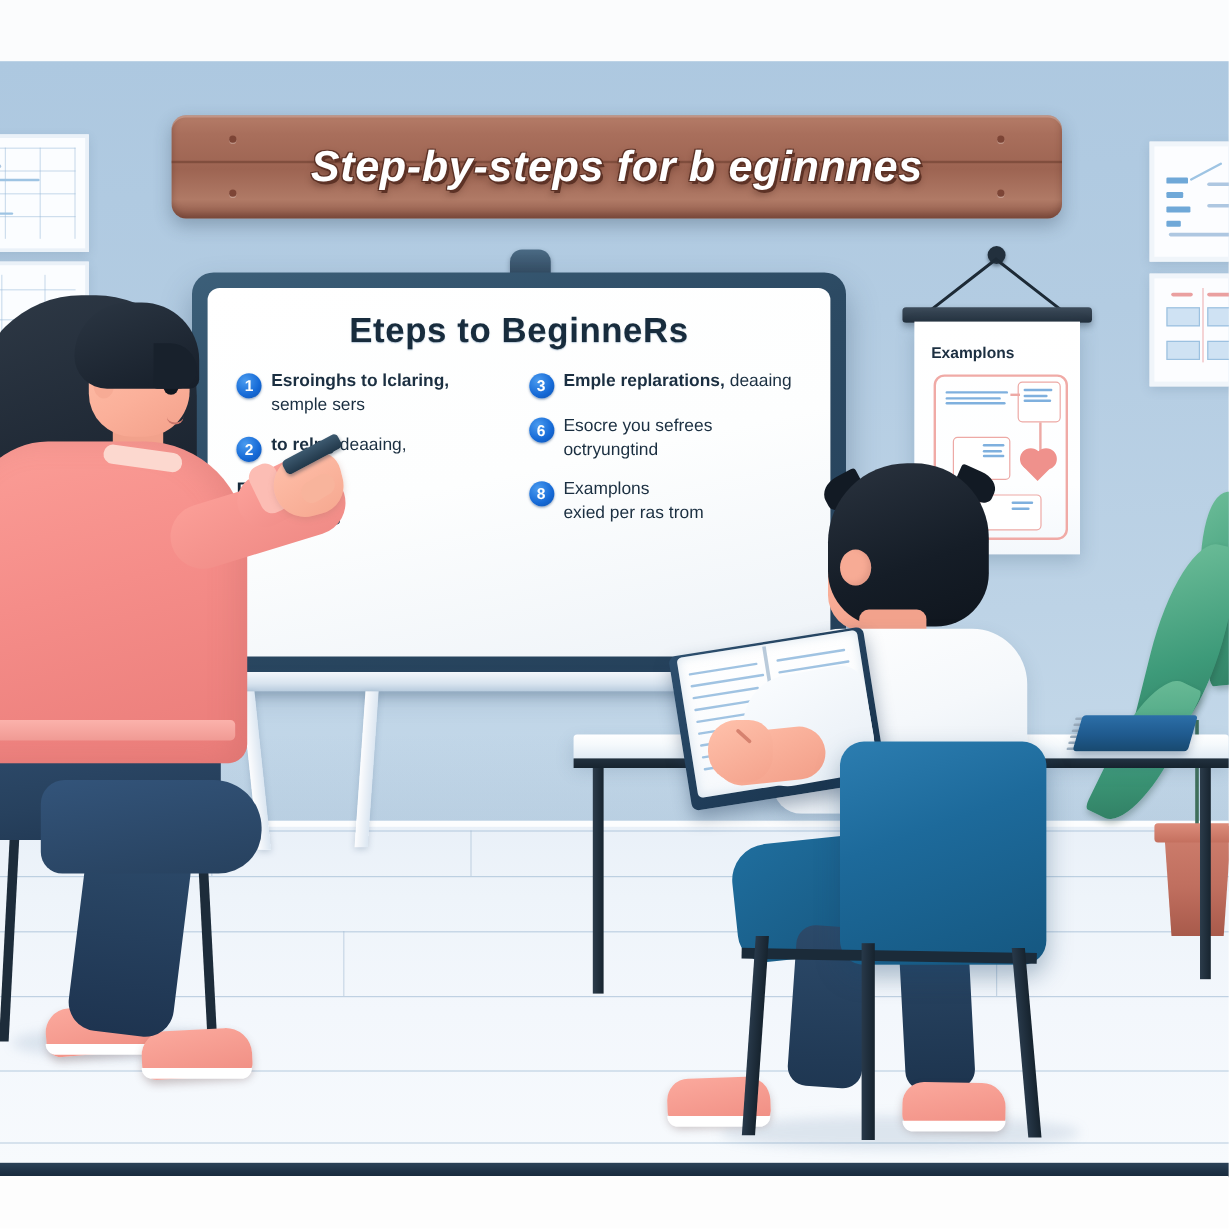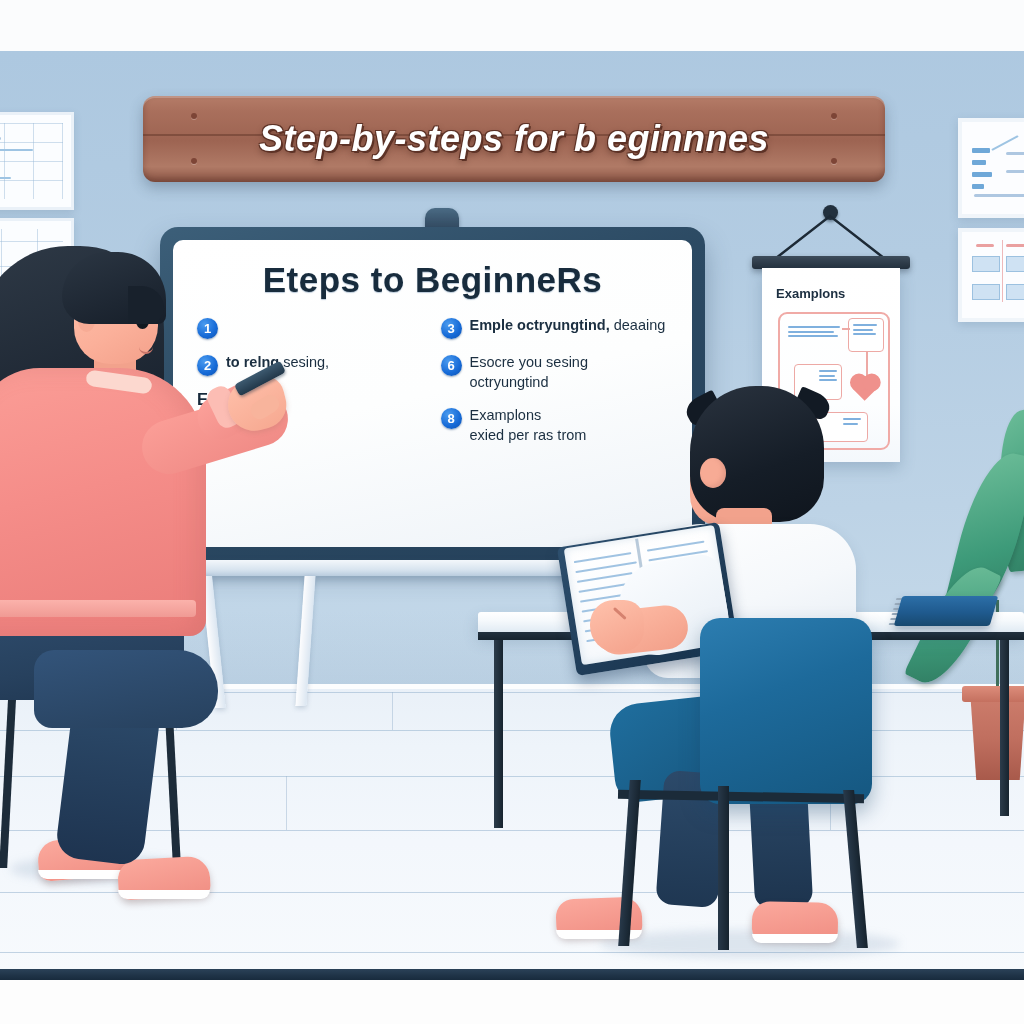--- a/index.html
+++ b/index.html
@@ -53,21 +53,21 @@
   
   .wb-mount{position:absolute;left:425px;top:208px;width:34px;height:26px;border-radius:10px 10px 4px 4px;
     background:linear-gradient(180deg,#4a6a84 0%,#2c4257 100%);box-shadow:0 2px 4px rgba(30,50,70,.4);}
   .whiteboard{position:absolute;left:160px;top:227px;width:545px;height:333px;border-radius:18px;
     background:linear-gradient(160deg,#3c5f79 0%,#2c4a63 40%,#24405a 100%);
     padding:13px;box-sizing:border-box;
     box-shadow:0 14px 26px rgba(40,65,92,.35);}
   .wb-surface{width:100%;height:100%;border-radius:10px;box-sizing:border-box;
     background:linear-gradient(168deg,#ffffff 0%,#fdfefe 50%,#eef3f8 100%);
     position:relative;overflow:hidden;padding:14px 18px;}
-  .wb-title{text-align:center;font-size:35px;font-weight:bold;color:#182c3d;
+  .wb-title{text-align:center;font-size:29px;font-weight:bold;color:#182c3d;
     letter-spacing:.5px;margin-top:6px;margin-bottom:16px;
     text-shadow:0 1px 1px rgba(120,150,180,.5);}
   .wb-cols{display:flex;gap:16px;padding:0 6px;}
   .wb-col{flex:1;display:flex;flex-direction:column;gap:14px;}
   .wb-item{display:flex;gap:8px;align-items:flex-start;}
   .badge{flex:0 0 auto;width:21px;height:21px;border-radius:50%;margin-top:2px;
     background:radial-gradient(circle at 35% 30%,#4a9bef 0%,#1569d6 60%,#0f51ab 100%);
     color:#fff;font-size:13px;font-weight:bold;line-height:21px;text-align:center;
     box-shadow:0 1px 2px rgba(20,60,110,.45);}
   .item-text{font-size:14.5px;line-height:1.35;color:#1b2f41;}
@@ -424,50 +424,54 @@
 
   <div class="wb-mount"></div>
   <div class="whiteboard">
     <div class="wb-surface">
       <div class="wb-title">Eteps to BeginneRs</div>
       <div class="wb-cols">
         <div class="wb-col">
 
           <div class="wb-item">
             <div class="badge">1</div>
+            <div class="item-text">
+              <span class="lead">Esroinghs to lclaring,</span>
+              <span>semple sers</span>
+            </div>
           </div>
 
           <div class="wb-item">
             <div class="badge">2</div>
             <div class="item-text">
               <span class="lead">to relng</span>
-              <span>sesing,</span>
+              <span>deaaing,</span>
             </div>
           </div>
 
           <div class="wb-sub">
             <div class="sub-h">Examplons</div>
             <div class="sub-b">erps to sesing</div>
           </div>
 
         </div>
         <div class="wb-col">
 
           <div class="wb-item">
             <div class="badge">3</div>
             <div class="item-text">
-              <span class="lead">Emple octryungtind,</span>
+              <span class="lead">Emple replarations,</span>
               <span>deaaing</span>
             </div>
           </div>
 
           <div class="wb-item">
             <div class="badge">6</div>
             <div class="item-text">
-              <span>Esocre you sesing</span>
+              <span>Esocre you sefrees</span>
               <span>octryungtind</span>
             </div>
           </div>
 
           <div class="wb-item">
             <div class="badge">8</div>
             <div class="item-text">
               <div class="sub-h">Examplons</div>
               <div class="sub-b">exied per ras trom</div>
             </div>

